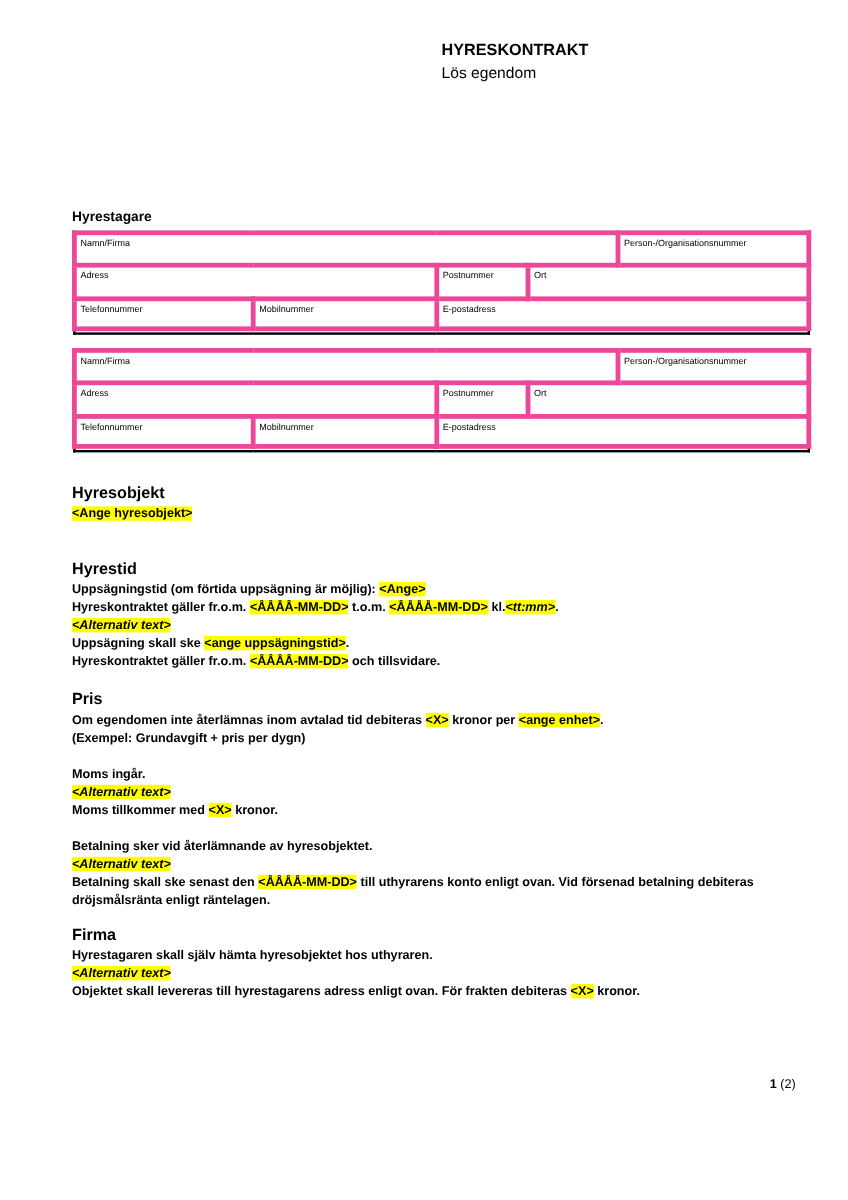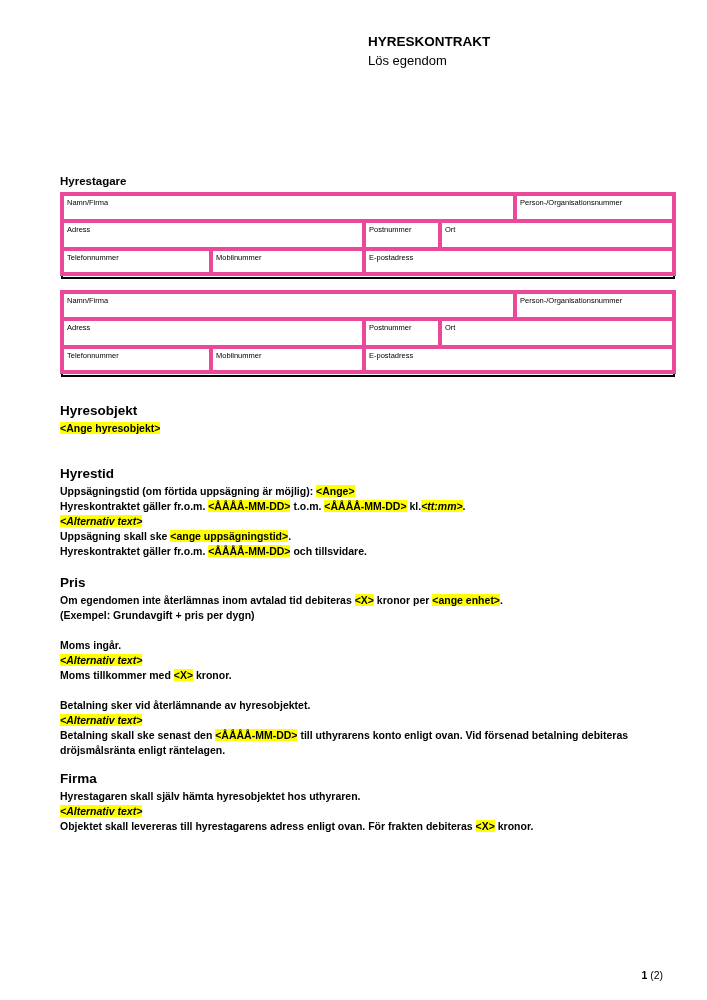--- a/index.html
+++ b/index.html
@@ -52,21 +52,21 @@
   .sec-frakt       { margin-top:13px; }
   .section-heading { font-size:13.5px; font-weight:bold; line-height:16px; margin-bottom:2px; }
   .lines { font-size:10.5px; line-height:15px;font-weight:bold; }
   .line  { min-height:15px; }
   .hl { background:#ffff00; }
   .it { font-style:italic; }
 
   
   .footer {
     position:absolute;
-    top:968px; right:44px;
+    top:897px; right:44px;
     font-size:10.5px; line-height:14px;
   }
   .footer .pnum { font-weight:bold; }
 </style>
 </head>
 <body>
 
 <div class="page">
   <div class="content">
 

